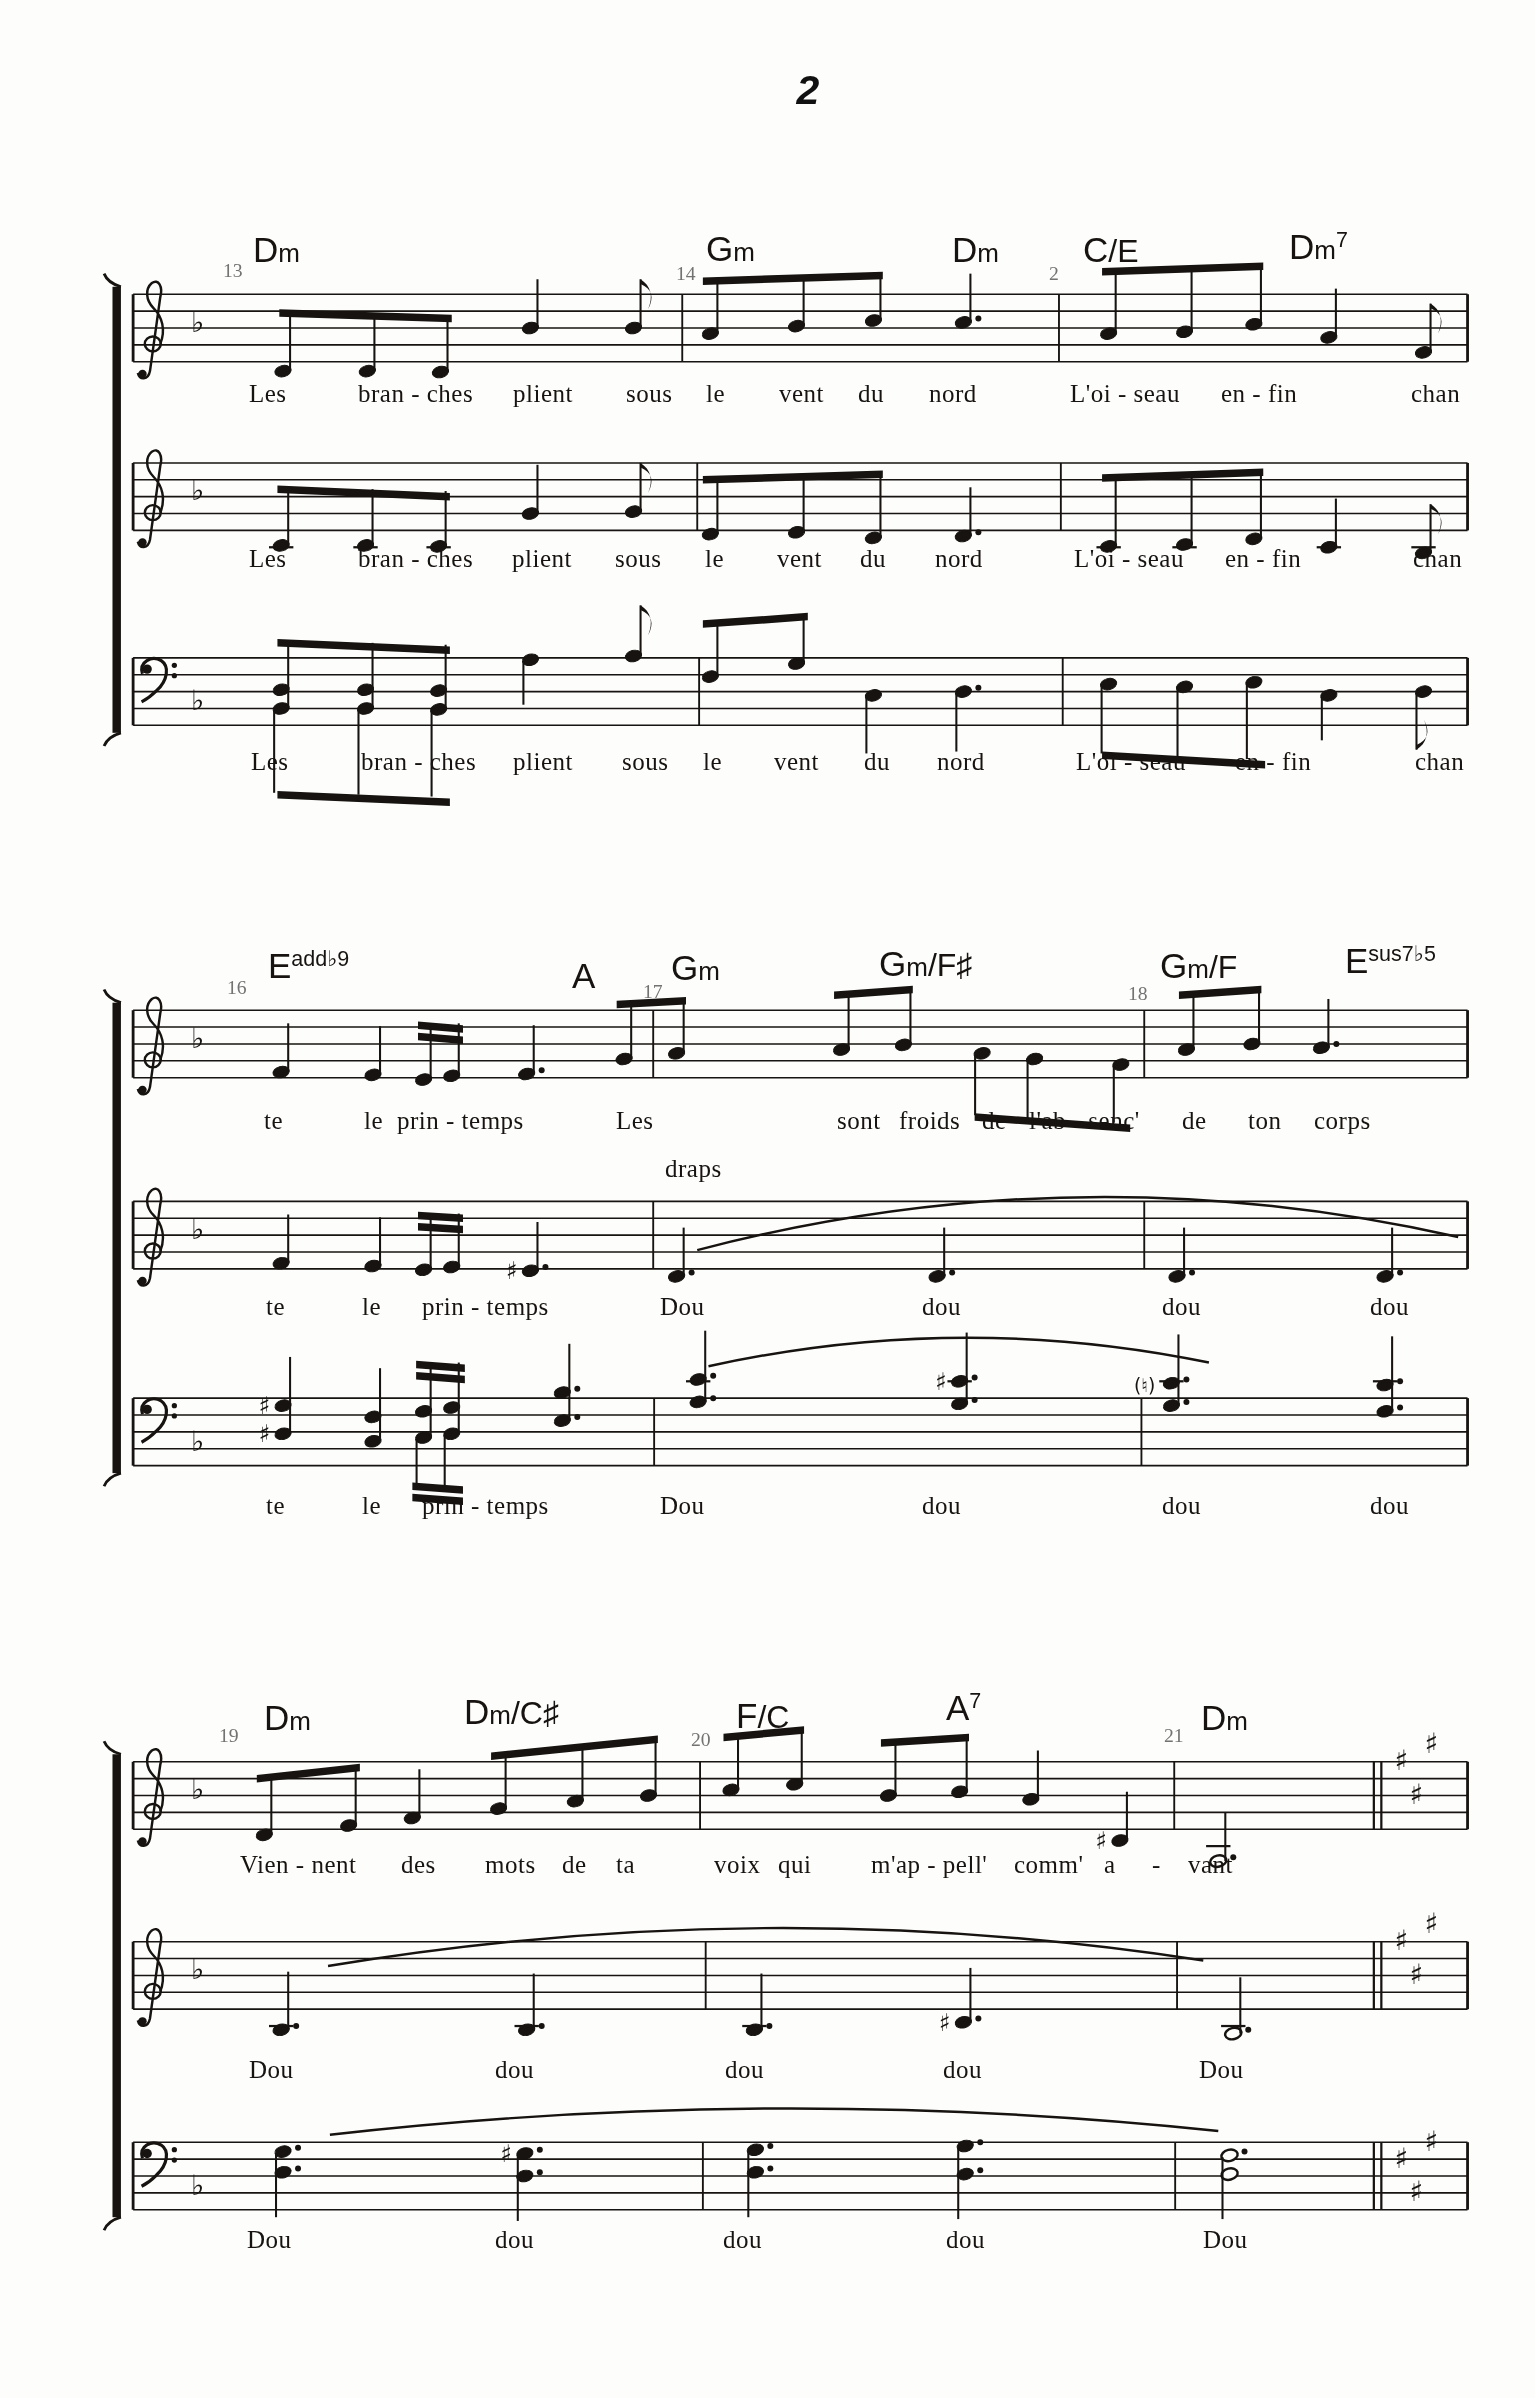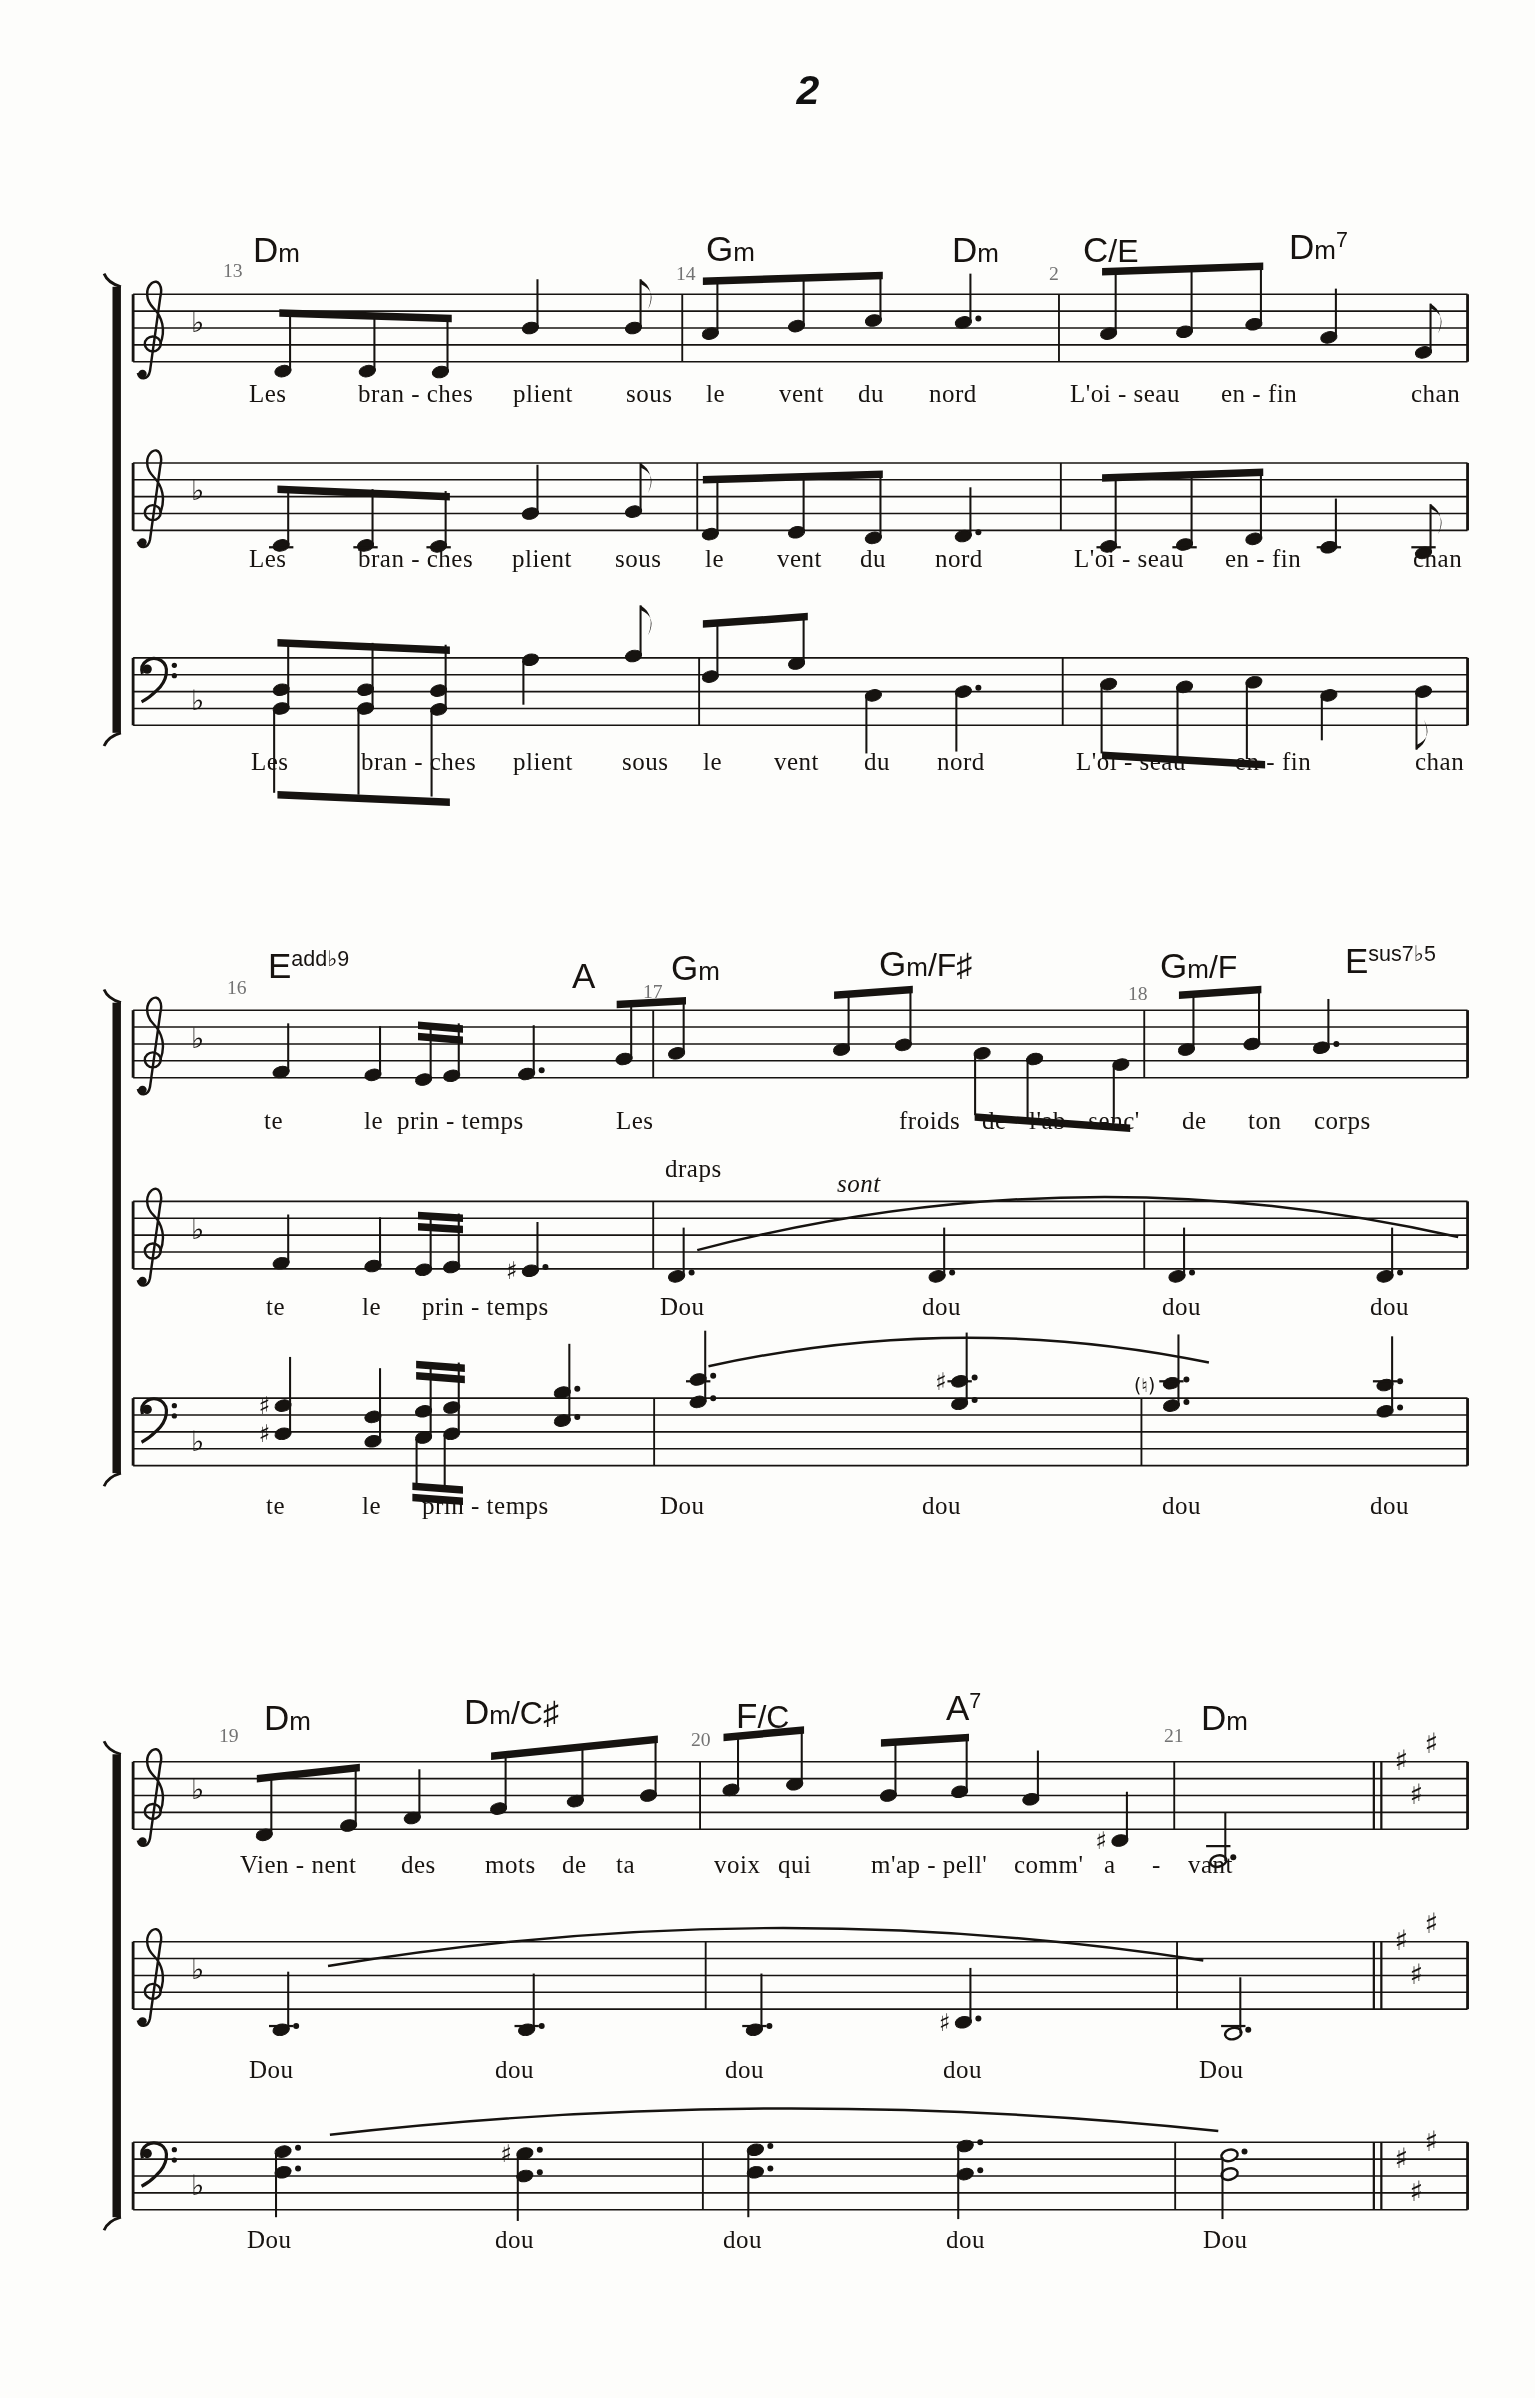--- a/index.html
+++ b/index.html
@@ -529,21 +529,21 @@
       <span class="chord" style="left: 572px; top: 956px;"><span class="r">A</span></span>
       <span class="chord" style="left: 671px; top: 948px;"><span class="r">G</span><span class="q">m</span></span>
       <span class="chord" style="left: 879px; top: 944px;"><span class="r">G</span><span class="q">m</span><span class="b">/F♯</span></span>
       <span class="chord" style="left: 1160px; top: 946px;"><span class="r">G</span><span class="q">m</span><span class="b">/F</span></span>
       <span class="chord" style="left: 1345px; top: 941px;"><span class="r">E</span><span class="s">sus7♭5</span></span>
       <span class="lyr" style="left: 264px; top: 1107px;">te</span>
       <span class="lyr" style="left: 364px; top: 1107px;">le</span>
       <span class="lyr" style="left: 397px; top: 1107px;">prin - temps</span>
       <span class="lyr" style="left: 616px; top: 1107px;">Les</span>
       <span class="lyr" style="left: 665px; top: 1107px; margin-top: 48px;">draps</span>
-      <span class="lyr" style="left: 837px; top: 1170px; font-style: italic;">sont</span>
+      <span class="lyr" style="left: 837px; top: 1107px;">sont</span>
       <span class="lyr" style="left: 899px; top: 1107px;">froids</span>
       <span class="lyr" style="left: 982px; top: 1107px;">de</span>
       <span class="lyr" style="left: 1029px; top: 1107px;">l'ab - senc'</span>
       <span class="lyr" style="left: 1182px; top: 1107px;">de</span>
       <span class="lyr" style="left: 1248px; top: 1107px;">ton</span>
       <span class="lyr" style="left: 1314px; top: 1107px;">corps</span>
       <span class="lyr" style="left: 266px; top: 1293px;">te</span>
       <span class="lyr" style="left: 362px; top: 1293px;">le</span>
       <span class="lyr" style="left: 422px; top: 1293px;">prin - temps</span>
       <span class="lyr" style="left: 660px; top: 1293px;">Dou</span>

